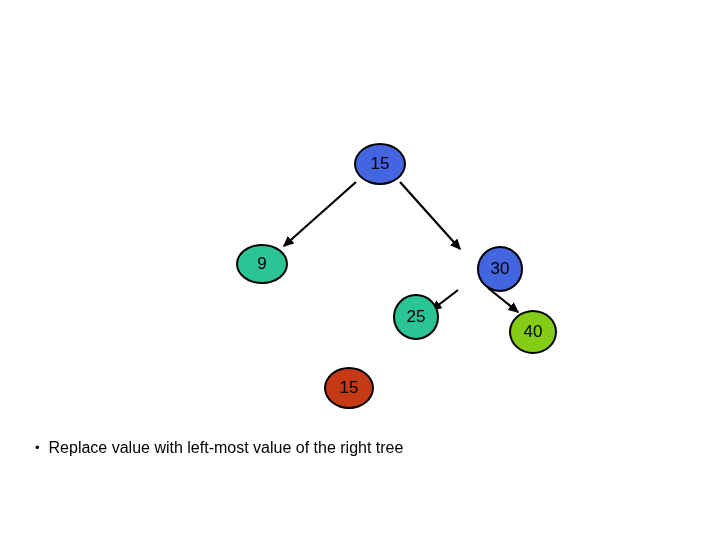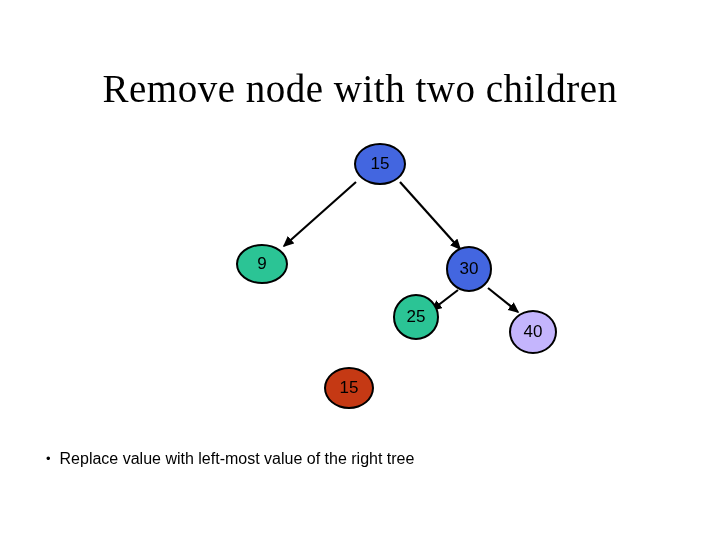--- a/index.html
+++ b/index.html
@@ -52,68 +52,67 @@
     font-size: 17px;
     color: #000000;
   }
   .bullets {
     position: absolute;
     left: 30px;
     top: 431px;
     width: 670px;
   }
   .bullet-line {
-    margin: 16px;
+    margin: 5px;
     font-size: 16px;
     line-height: 23px;
     color: #000000;
     white-space: nowrap;
   }
   .bullet-char {
     display: inline-block;
     font-size: 13px;
     margin-right: 9px;
     vertical-align: 1px;
   }
   .seg-bold {
     font-weight: 700;
   }
 </style>
 </head>
 <body>
 
 <div class="slide">
-  <h1 class="title">Remove node with two children</h1>
 
   <svg id="edges" width="720" height="540" viewBox="0 0 720 540" xmlns="http://www.w3.org/2000/svg">
     <defs>
       <marker id="arrowhead" markerUnits="userSpaceOnUse" markerWidth="13" markerHeight="11" refX="9.5" refY="5" orient="auto">
         <path d="M0,0 L11,5 L0,10 Z" fill="#000000"></path>
       </marker>
     </defs>
   <line x1="356" y1="182" x2="284" y2="246" stroke="#000000" stroke-width="2.2" marker-end="url(#arrowhead)"></line>
       <line x1="400" y1="182" x2="460" y2="249" stroke="#000000" stroke-width="2.2" marker-end="url(#arrowhead)"></line>
       <line x1="458" y1="290" x2="432" y2="310" stroke="#000000" stroke-width="2.2" marker-end="url(#arrowhead)"></line>
       <line x1="488" y1="288" x2="518" y2="312" stroke="#000000" stroke-width="2.2" marker-end="url(#arrowhead)"></line>
     </svg>
 
   <div id="nodes">
       <div class="node" style="left: 354px; top: 143px; width: 52px; height: 42px; background: rgb(67, 102, 224); border-color: rgb(0, 0, 0);">
         <span>15</span>
       </div>
       <div class="node" style="left: 236px; top: 244px; width: 52px; height: 40px; background: rgb(43, 196, 149); border-color: rgb(0, 0, 0);">
         <span>9</span>
       </div>
-      <div class="node" style="left: 446px; top: 246px; width: 46px; height: 46px; background: rgb(67, 102, 224); border-color: rgb(0, 0, 0);">
+      <div class="node" style="left: 477px; top: 246px; width: 46px; height: 46px; background: rgb(67, 102, 224); border-color: rgb(0, 0, 0);">
         <span>30</span>
       </div>
       <div class="node" style="left: 393px; top: 294px; width: 46px; height: 46px; background: rgb(43, 196, 149); border-color: rgb(0, 0, 0);">
         <span>25</span>
       </div>
-      <div class="node" style="left: 509px; top: 310px; width: 48px; height: 44px; background: #c4b5fd; border-color: rgb(0, 0, 0);">
+      <div class="node" style="left: 509px; top: 310px; width: 48px; height: 44px; background: #84cc16; border-color: rgb(0, 0, 0);">
         <span>40</span>
       </div>
       <div class="node" style="left: 324px; top: 367px; width: 50px; height: 42px; background: rgb(197, 57, 20); border-color: rgb(0, 0, 0);">
         <span>15</span>
       </div>
     </div>
 
   <div id="bullets" class="bullets">
       <p class="bullet-line"><span class="bullet-char">•</span><span>Replace value with left-most value of the right tree</span></p>
     </div>

